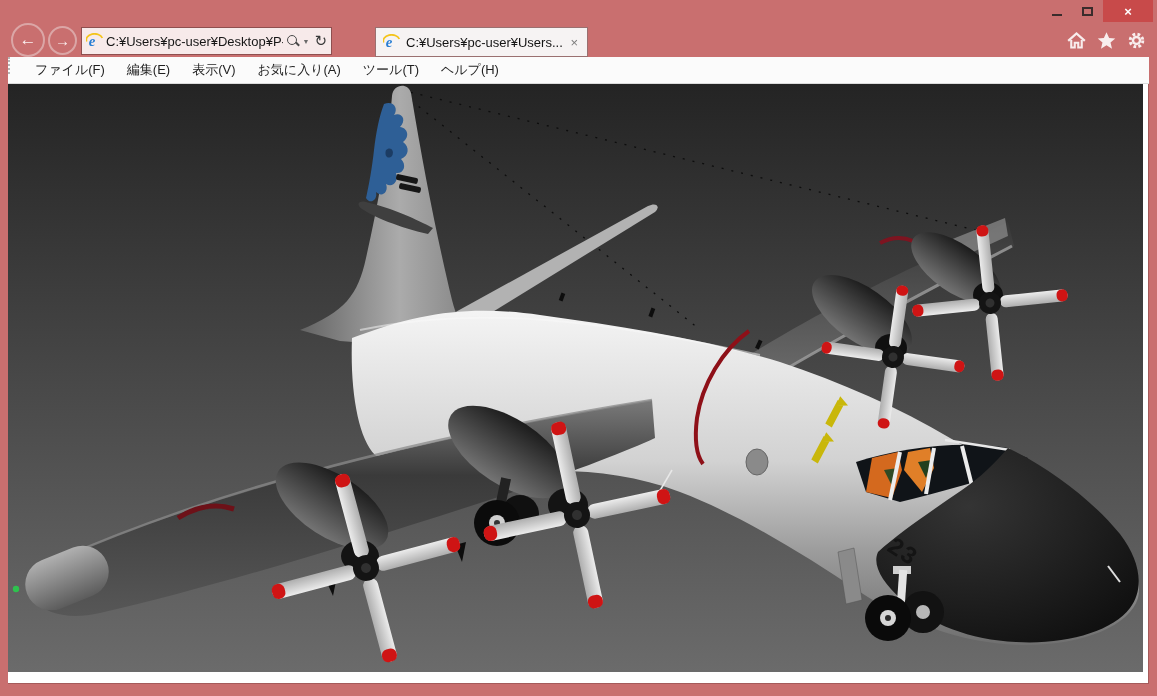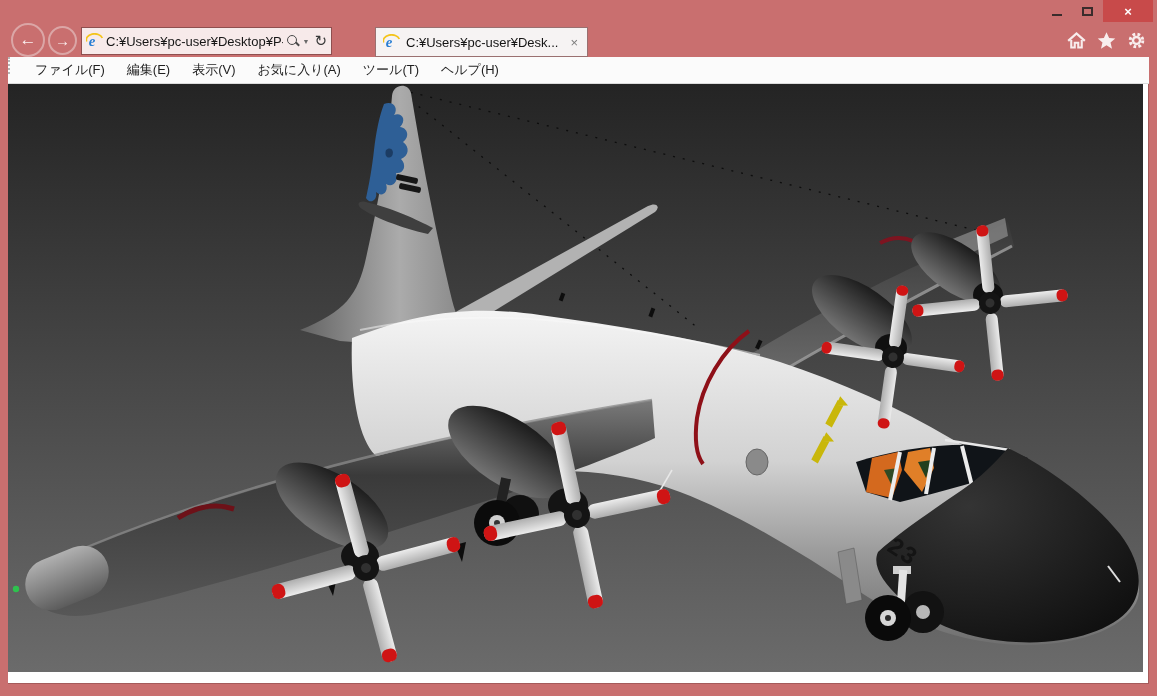--- a/index.html
+++ b/index.html
@@ -82,21 +82,21 @@
     <span class="search-glass"></span>
     <span class="caret-down">▼</span>
     <span class="refresh-glyph">↻</span>
   </div>
 
   <div class="tab">
     <svg class="mini-icon" viewBox="0 0 24 24">
       <text x="4" y="19" font-size="21" font-style="italic" font-weight="bold" fill="#2a7fd4" font-family="Liberation Serif, serif">e</text>
       <path d="M1,12 A 11 8 0 0 1 23 7" stroke="#f4c41c" stroke-width="2.4" fill="none"></path>
     </svg>
-    <span class="tab-title">C:¥Users¥pc-user¥Desk...</span>
+    <span class="tab-title">C:¥Users¥pc-user¥Users...</span>
     <span class="tab-close">×</span>
   </div>
 
   <div class="toolbar-icons">
     <svg class="tb-icon" viewBox="0 0 24 24">
       <path d="M2.5,12.5 L12,4 L21.5,12.5" stroke="#f8eded" stroke-width="2.6" fill="none"></path>
       <path d="M6,11.5 V20 H10 V14.5 H14 V20 H18 V11.5" stroke="#f8eded" stroke-width="2.4" fill="none"></path>
     </svg>
     <svg class="tb-icon" viewBox="0 0 24 24">
       <path d="M12,2.5 L15,9 L22,9.6 L16.6,14.2 L18.3,21.3 L12,17.4 L5.7,21.3 L7.4,14.2 L2,9.6 L9,9 Z" fill="#f8eded"></path>

